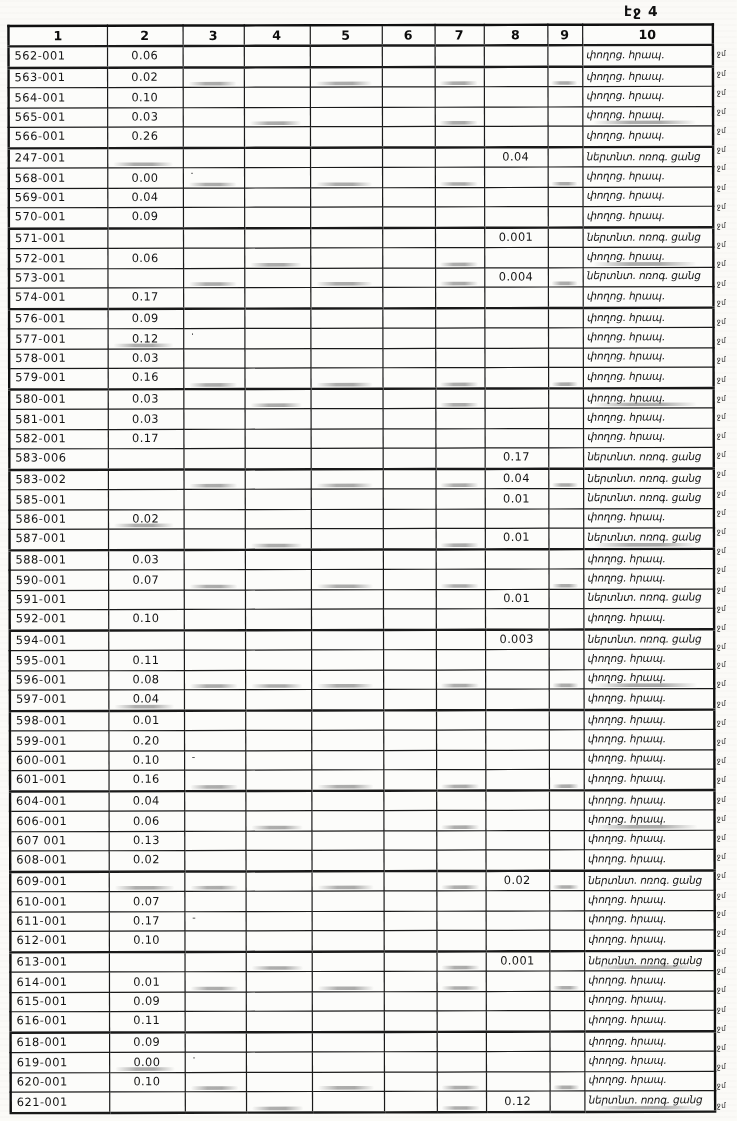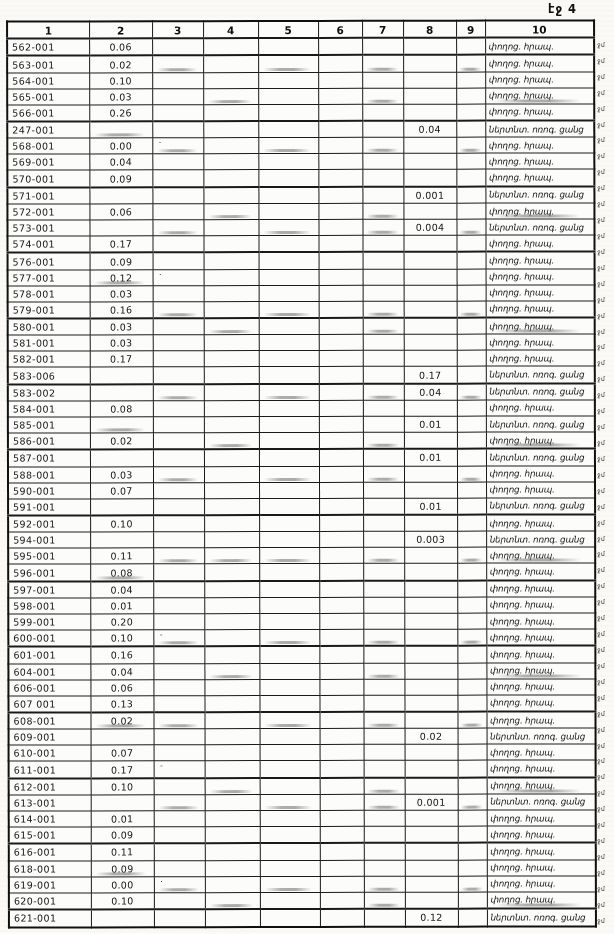--- a/index.html
+++ b/index.html
@@ -9,21 +9,21 @@
     font-family:"DejaVu Sans", sans-serif;
     position:relative; overflow:hidden;
     color:#141414;
   }
   
   body::before{
     content:""; position:absolute; inset:0; pointer-events:none;
     background:repeating-linear-gradient(180deg, rgba(0,0,0,0.012) 0 2px, rgba(255,255,255,0) 2px 5px);
   }
   .page-label{
-    position:absolute; top:2px; left:548px;
+    position:absolute; top:2px; left:520px;
     font-size:11.5px; font-weight:bold; letter-spacing:1px; color:#101010;
   }
   table{
     position:absolute; left:7px; top:20px;
     width:587px; height:908px;
     border-collapse:collapse; table-layout:fixed;
     transform:rotate(-0.12deg);
     background:#fcfcfa;
   }
   table{ border:2.2px solid #101010; }
@@ -355,32 +355,20 @@
         <td class="c3"></td>
         <td></td>
         <td></td>
         <td></td>
         <td></td>
         <td class="c8">0.04</td>
         <td></td>
         <td class="c10">ներտնտ. ոռոգ. ցանց</td>
       </tr>
       <tr>
-        <td class="c1">584-001</td>
-        <td class="c2">0.08</td>
-        <td class="c3"></td>
-        <td></td>
-        <td></td>
-        <td></td>
-        <td></td>
-        <td class="c8"></td>
-        <td></td>
-        <td class="c10">փողոց. հրապ.</td>
-      </tr>
-      <tr>
         <td class="c1">585-001</td>
         <td class="c2"></td>
         <td class="c3"></td>
         <td></td>
         <td></td>
         <td></td>
         <td></td>
         <td class="c8">0.01</td>
         <td></td>
         <td class="c10">ներտնտ. ոռոգ. ցանց</td>

